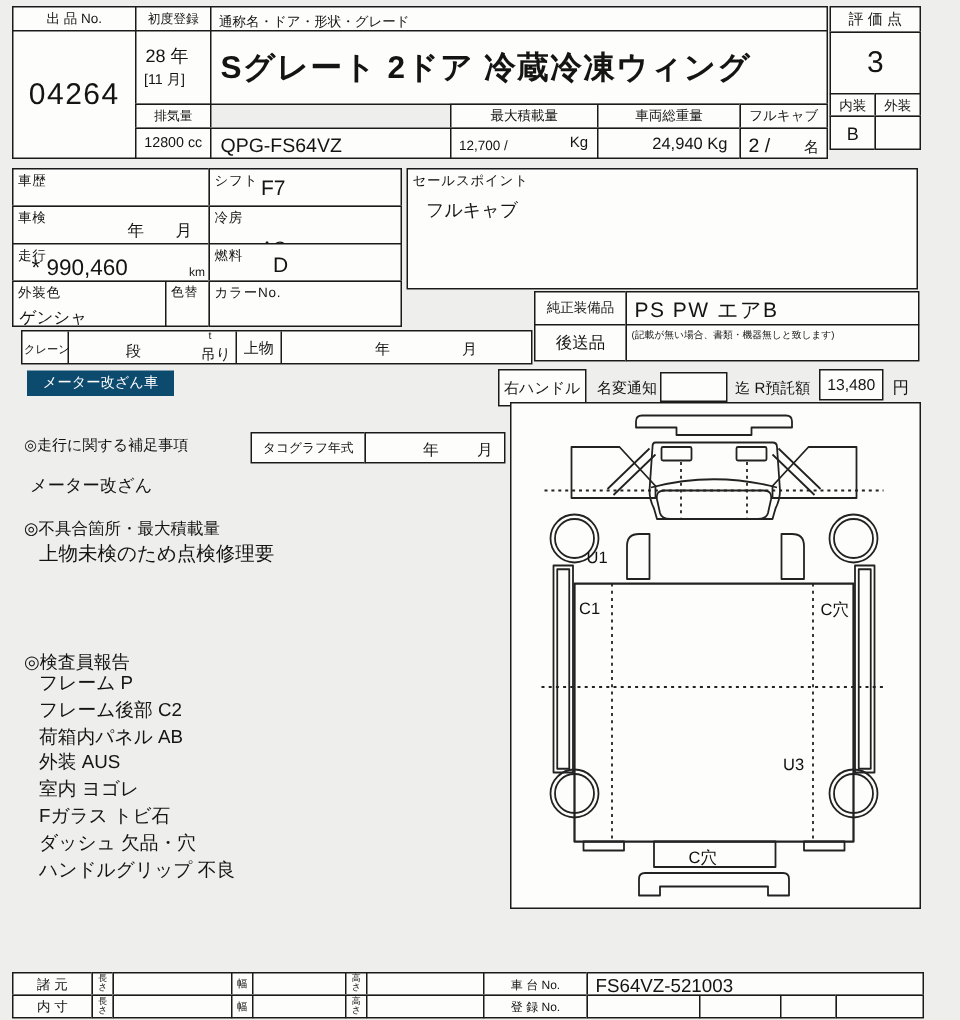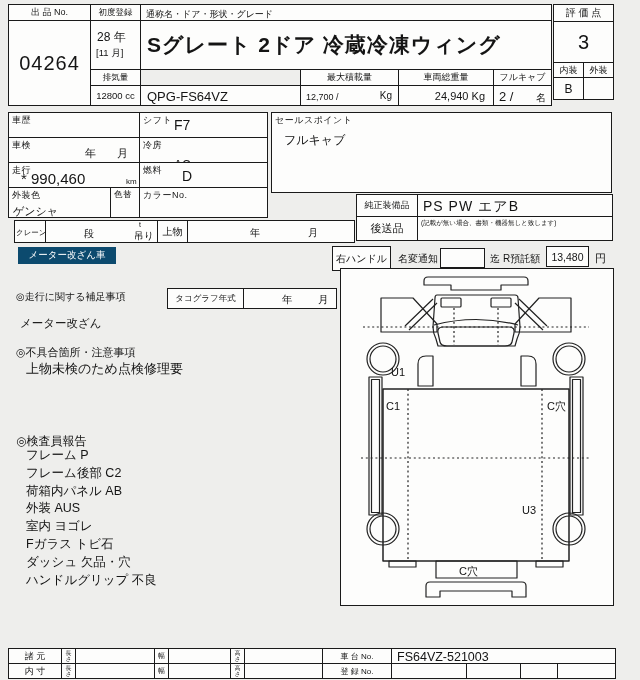--- a/index.html
+++ b/index.html
@@ -150,21 +150,21 @@
   <span class="t" style="left:595px;top:251px;font-size:11px">円</span>
 
   <span class="t" style="left:16px;top:290px;font-size:10px">◎走行に関する補足事項</span>
   <div class="c ctr" style="left:167px;top:288px;width:77px;height:21px;font-size:8.5px">タコグラフ年式</div>
   <div class="c" style="left:243px;top:288px;width:94px;height:21px">
     <span class="t" style="left:38px;top:4px;font-size:10.5px">年</span>
     <span class="t" style="left:74px;top:4px;font-size:10.5px">月</span>
   </div>
   <span class="t" style="left:20px;top:316px;font-size:11.5px">メーター改ざん</span>
 
-  <span class="t" style="left:16px;top:345px;font-size:11px">◎不具合箇所・注意事項</span>
+  <span class="t" style="left:16px;top:345px;font-size:11px">◎不具合箇所・最大積載量</span>
   <span class="t" style="left:26px;top:360px;font-size:13px">上物未検のため点検修理要</span>
 
   <span class="t" style="left:16px;top:433px;font-size:12px">◎検査員報告</span>
   <div class="nb" style="left:26px;top:447px;width:250px;height:165px;font-size:12.5px;line-height:17.8px">
     <div>フレーム P</div>
     <div>フレーム後部 C2</div>
     <div>荷箱内パネル AB</div>
     <div>外装 AUS</div>
     <div>室内 ヨゴレ</div>
     <div>Fガラス トビ石</div>

